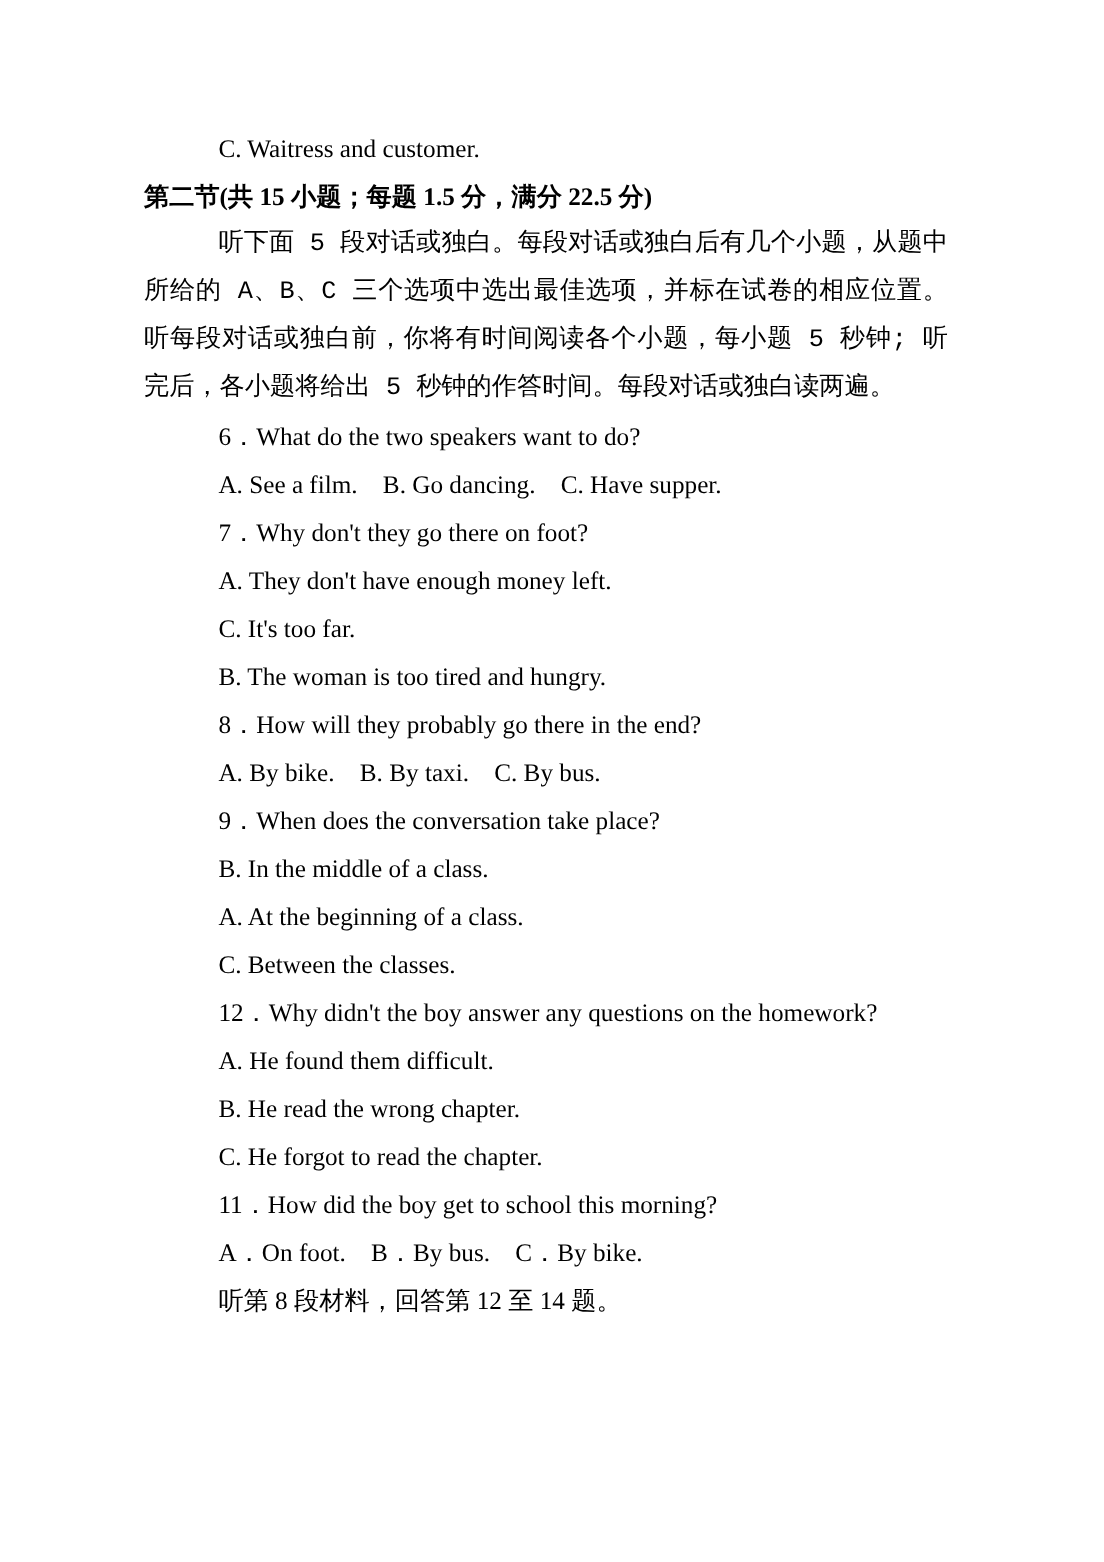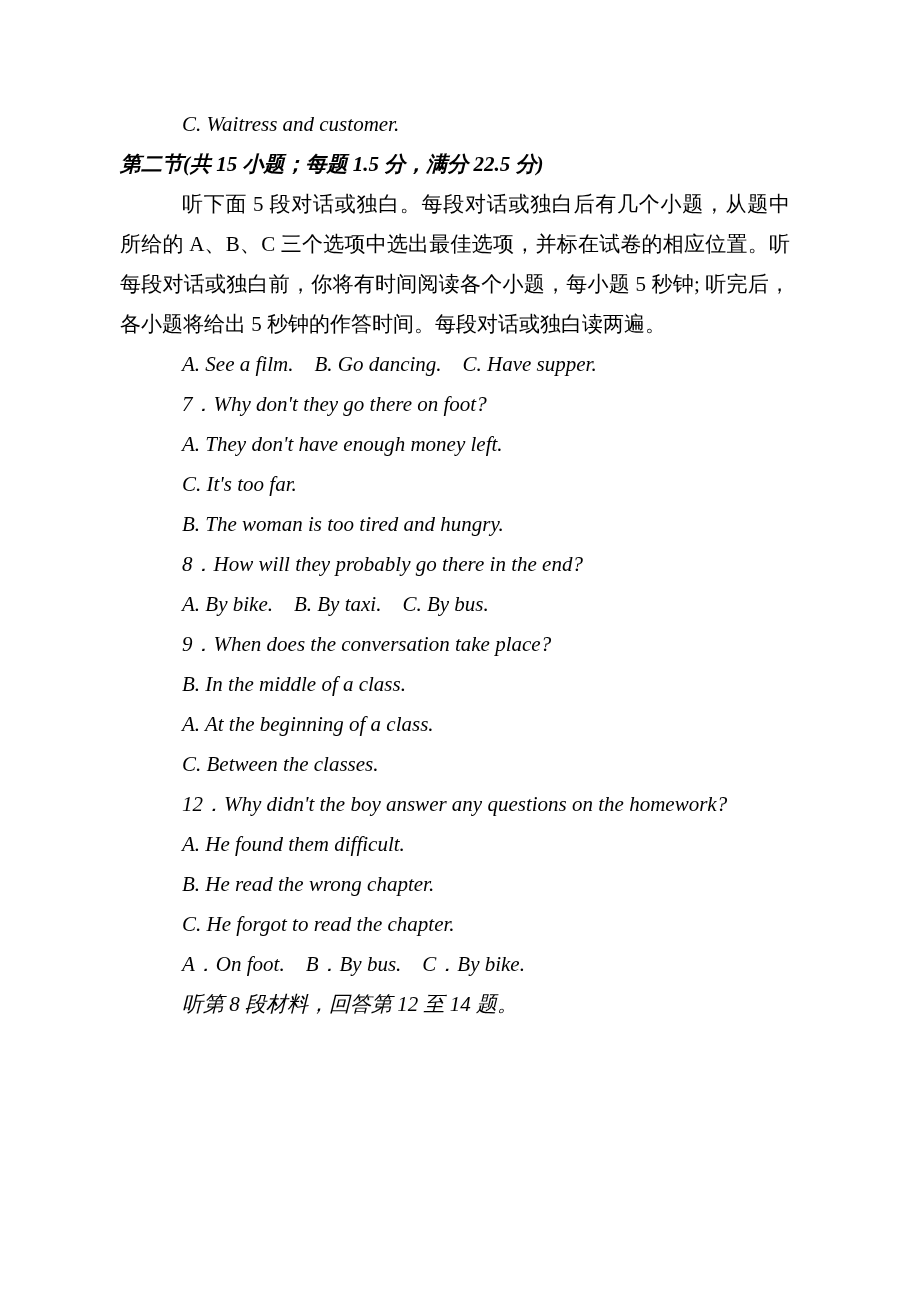--- a/index.html
+++ b/index.html
@@ -19,54 +19,56 @@
     background: #ffffff;
     padding: 104px 130px 40px 120px;
     font-family: "Liberation Serif", "DejaVu Serif", serif;
     font-size: 21px;
     line-height: 40px;
     color: #000000;
   }
   .line {
     margin: 0;
     white-space: pre-wrap;
-    font-style: italic;
   }
   .indent {
     text-indent: 62px;
   }
   .section-heading {
     font-weight: bold;
   }
   .para {
     margin: 0;
     text-align: justify;
     text-indent: 62px;
+    font-family: Liberation Mono, monospace;
   }
 </style>
 </head>
 <body>
 
 <div class="page">
   <p class="line indent">C. Waitress and customer.</p>
   <p class="line section-heading">第二节(共 15 小题；每题 1.5 分，满分 22.5 分)</p>
   <p class="para">听下面 5 段对话或独白。每段对话或独白后有几个小题，从题中所给的 A、B、C 三个选项中选出最佳选项，并标在试卷的相应位置。听每段对话或独白前，你将有时间阅读各个小题，每小题 5 秒钟; 听完后，各小题将给出 5 秒钟的作答时间。每段对话或独白读两遍。</p>
 
+  <p class="line indent">6．What do the two speakers want to do?</p>
   <p class="line indent">A. See a film.　B. Go dancing.　C. Have supper.</p>
   <p class="line indent">7．Why don't they go there on foot?</p>
   <p class="line indent">A. They don't have enough money left.</p>
   <p class="line indent">C. It's too far.</p>
   <p class="line indent">B. The woman is too tired and hungry.</p>
   <p class="line indent">8．How will they probably go there in the end?</p>
   <p class="line indent">A. By bike.　B. By taxi.　C. By bus.</p>
 
   <p class="line indent">9．When does the conversation take place?</p>
   <p class="line indent">B. In the middle of a class.</p>
   <p class="line indent">A. At the beginning of a class.</p>
   <p class="line indent">C. Between the classes.</p>
   <p class="line indent">12．Why didn't the boy answer any questions on the homework?</p>
   <p class="line indent">A. He found them difficult.</p>
   <p class="line indent">B. He read the wrong chapter.</p>
   <p class="line indent">C. He forgot to read the chapter.</p>
+  <p class="line indent">11．How did the boy get to school this morning?</p>
   <p class="line indent">A．On foot.　B．By bus.　C．By bike.</p>
 
   <p class="line indent">听第 8 段材料，回答第 12 至 14 题。</p>
 </div>
 
 </body></html>

